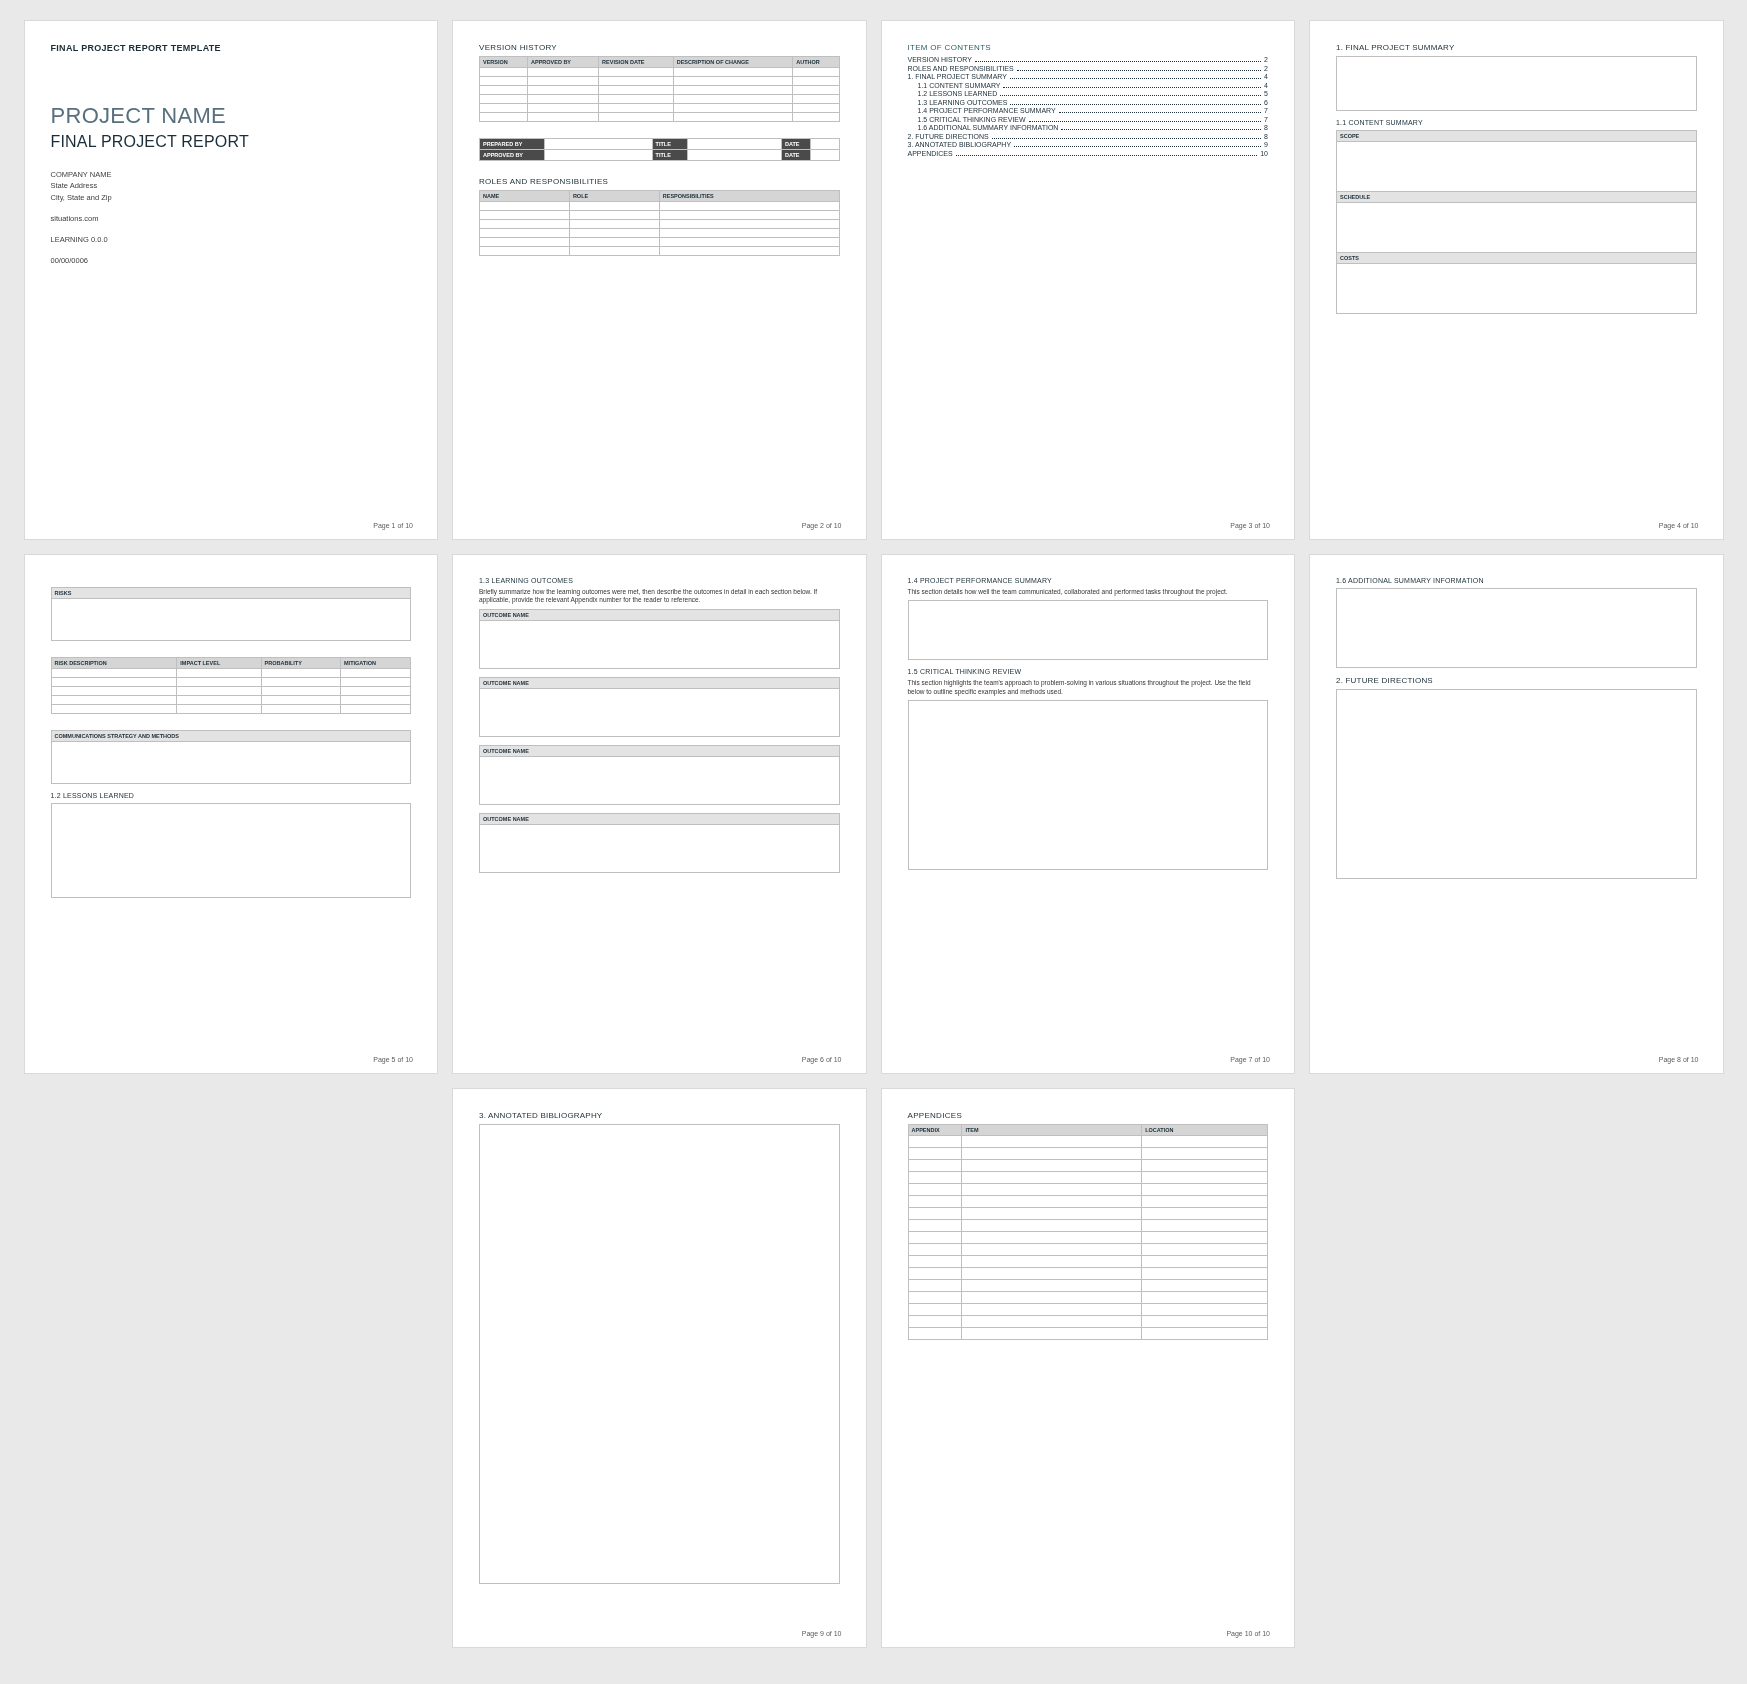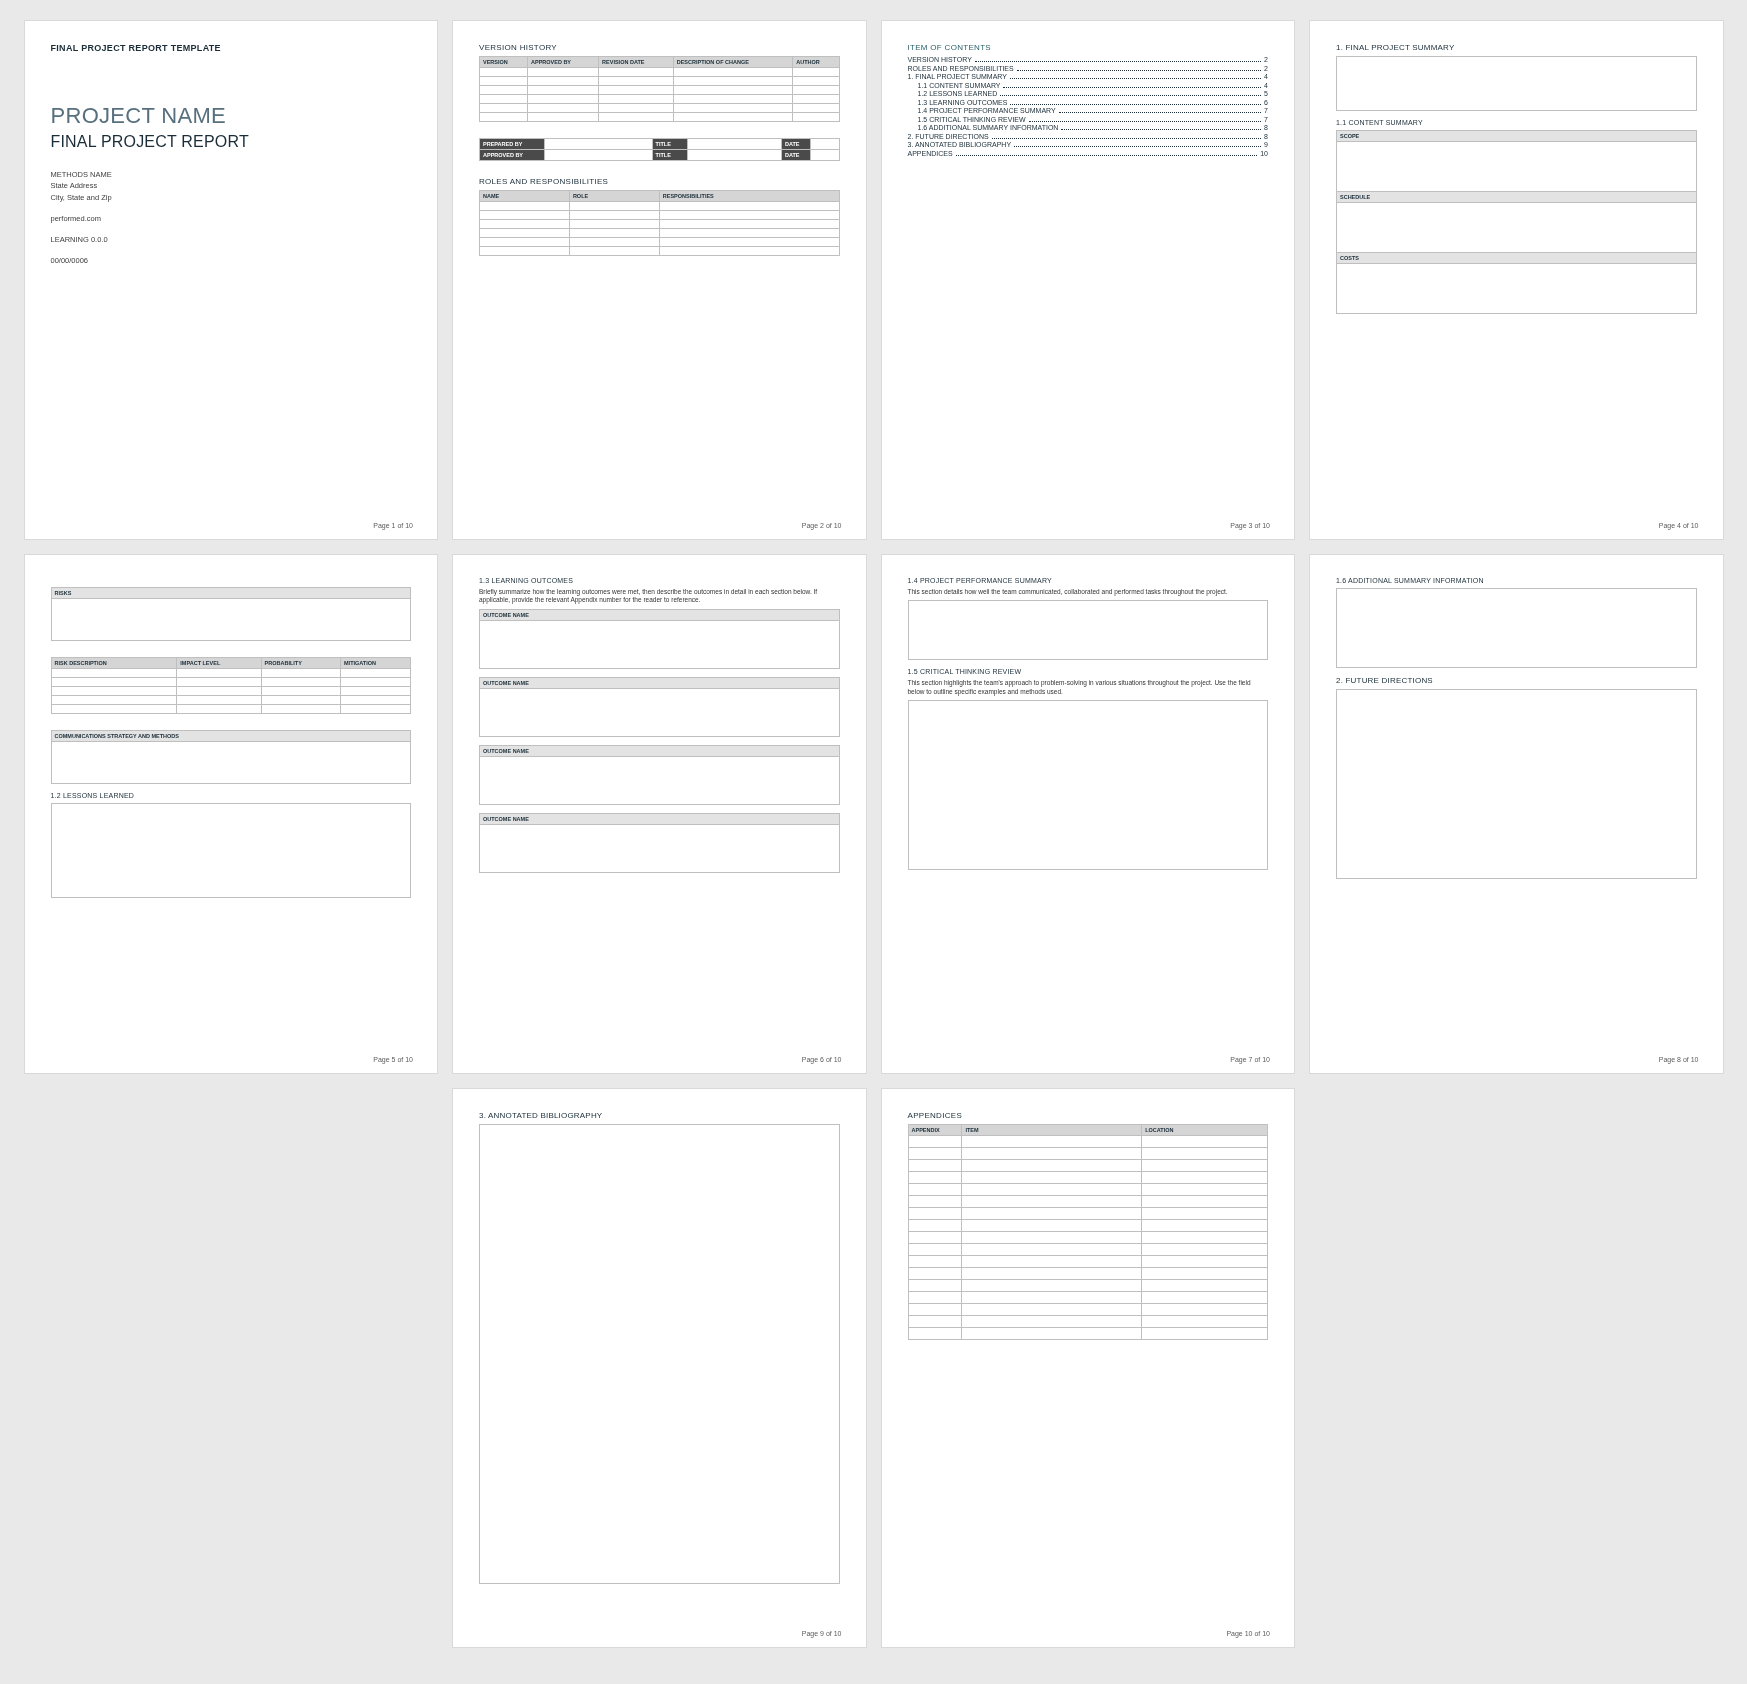--- a/index.html
+++ b/index.html
@@ -35,25 +35,25 @@
 </head>
 <body>
 
 <div class="grid">
 
   <div class="page">
     <div class="t-head">FINAL PROJECT REPORT TEMPLATE</div>
     <div class="h1">PROJECT NAME</div>
     <div class="h2">FINAL PROJECT REPORT</div>
     <div class="meta">
-      <div>METHODS NAME</div>
+      <div>COMPANY NAME</div>
       <div>State Address</div>
       <div>City, State and Zip</div>
     </div>
-    <div class="meta sp">performed.com</div>
+    <div class="meta sp">situations.com</div>
     <div class="meta sp">LEARNING 0.0.0</div>
     <div class="meta sp">00/00/0006</div>
     <div class="foot">Page 1 of 10</div>
   </div>
 
   <div class="page">
     <div class="sec">VERSION HISTORY</div>
     <table>
       <tbody>
           <tr>

